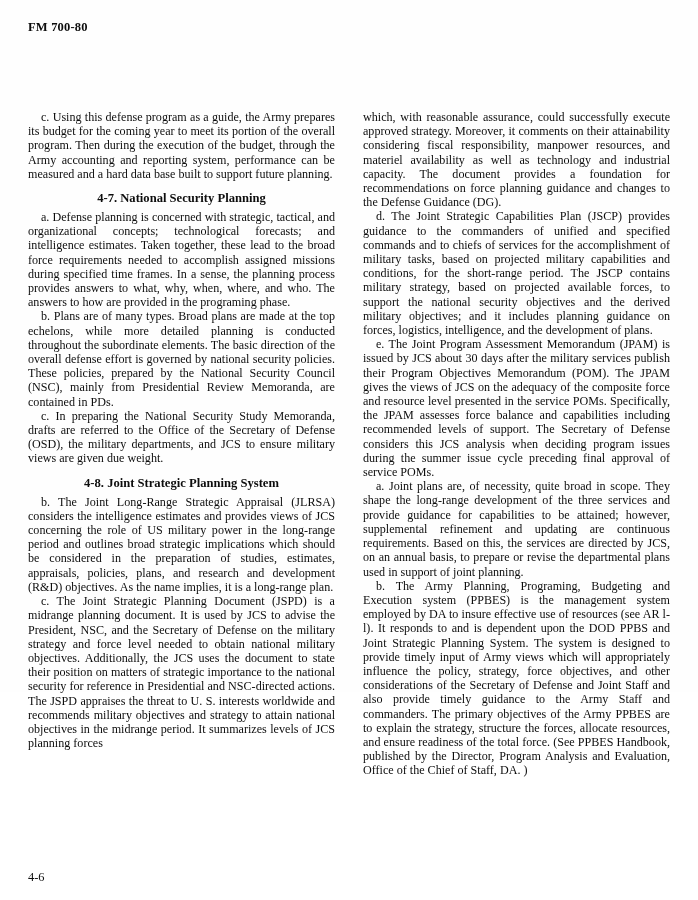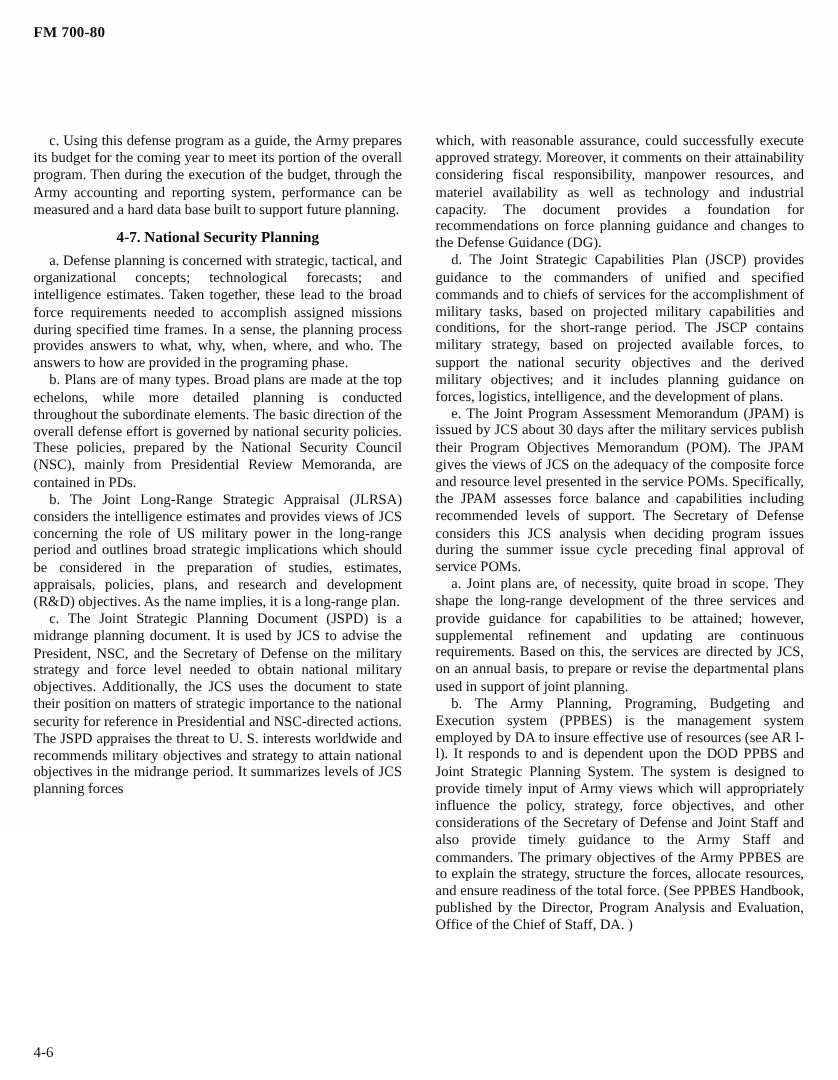--- a/index.html
+++ b/index.html
@@ -78,20 +78,22 @@
 
   <div class="header">FM 700-80</div>
 
   <div class="columns">
 
     <div class="col">
       <p class="indent blk">c. Using this defense program as a guide, the Army prepares its budget for the coming year to meet its portion of the overall program. Then during the execution of the budget, through the Army accounting and reporting system, performance can be measured and a hard data base built to support future planning.</p>
       <div class="sect">4-7. National Security Planning</div>
       <p class="indent blk">a. Defense planning is concerned with strategic, tactical, and organizational concepts; technological forecasts; and intelligence estimates. Taken together, these lead to the broad force requirements needed to accomplish assigned missions during specified time frames. In a sense, the planning process provides answers to what, why, when, where, and who. The answers to how are provided in the programing phase.</p>
       <p class="indent blk">b. Plans are of many types. Broad plans are made at the top echelons, while more detailed planning is conducted throughout the subordinate elements. The basic direction of the overall defense effort is governed by national security policies. These policies, prepared by the National Security Council (NSC), mainly from Presidential Review Memoranda, are contained in PDs.</p>
+      <p class="indent blk">c. In preparing the National Security Study Memoranda, drafts are referred to the Office of the Secretary of Defense (OSD), the military departments, and JCS to ensure military views are given due weight.</p>
+      <div class="sect">4-8. Joint Strategic Planning System</div>
       <p class="indent blk">b. The Joint Long-Range Strategic Appraisal (JLRSA) considers the intelligence estimates and provides views of JCS concerning the role of US military power in the long-range period and outlines broad strategic implications which should be considered in the preparation of studies, estimates, appraisals, policies, plans, and research and development (R&amp;D) objectives. As the name implies, it is a long-range plan.</p>
       <p class="indent blk">c. The Joint Strategic Planning Document (JSPD) is a midrange planning document. It is used by JCS to advise the President, NSC, and the Secretary of Defense on the military strategy and force level needed to obtain national military objectives. Additionally, the JCS uses the document to state their position on matters of strategic importance to the national security for reference in Presidential and NSC-directed actions. The JSPD appraises the threat to U. S. interests worldwide and recommends military objectives and strategy to attain national objectives in the midrange period. It summarizes levels of JCS planning forces</p>
     </div>
 
     <div class="col">
       <p class="blk">which, with reasonable assurance, could successfully execute approved strategy. Moreover, it comments on their attainability considering fiscal responsibility, manpower resources, and materiel availability as well as technology and industrial capacity. The document provides a foundation for recommendations on force planning guidance and changes to the Defense Guidance (DG).</p>
       <p class="indent blk">d. The Joint Strategic Capabilities Plan (JSCP) provides guidance to the commanders of unified and specified commands and to chiefs of services for the accomplishment of military tasks, based on projected military capabilities and conditions, for the short-range period. The JSCP contains military strategy, based on projected available forces, to support the national security objectives and the derived military objectives; and it includes planning guidance on forces, logistics, intelligence, and the development of plans.</p>
       <p class="indent blk">e. The Joint Program Assessment Memorandum (JPAM) is issued by JCS about 30 days after the military services publish their Program Objectives Memorandum (POM). The JPAM gives the views of JCS on the adequacy of the composite force and resource level presented in the service POMs. Specifically, the JPAM assesses force balance and capabilities including recommended levels of support. The Secretary of Defense considers this JCS analysis when deciding program issues during the summer issue cycle preceding final approval of service POMs.</p>
       <p class="indent blk">a. Joint plans are, of necessity, quite broad in scope. They shape the long-range development of the three services and provide guidance for capabilities to be attained; however, supplemental refinement and updating are continuous requirements. Based on this, the services are directed by JCS, on an annual basis, to prepare or revise the departmental plans used in support of joint planning.</p>
       <p class="indent blk">b. The Army Planning, Programing, Budgeting and Execution system (PPBES) is the management system employed by DA to insure effective use of resources (see AR l-l). It responds to and is dependent upon the DOD PPBS and Joint Strategic Planning System. The system is designed to provide timely input of Army views which will appropriately influence the policy, strategy, force objectives, and other considerations of the Secretary of Defense and Joint Staff and also provide timely guidance to the Army Staff and commanders. The primary objectives of the Army PPBES are to explain the strategy, structure the forces, allocate resources, and ensure readiness of the total force. (See PPBES Handbook, published by the Director, Program Analysis and Evaluation, Office of the Chief of Staff, DA. )</p>

